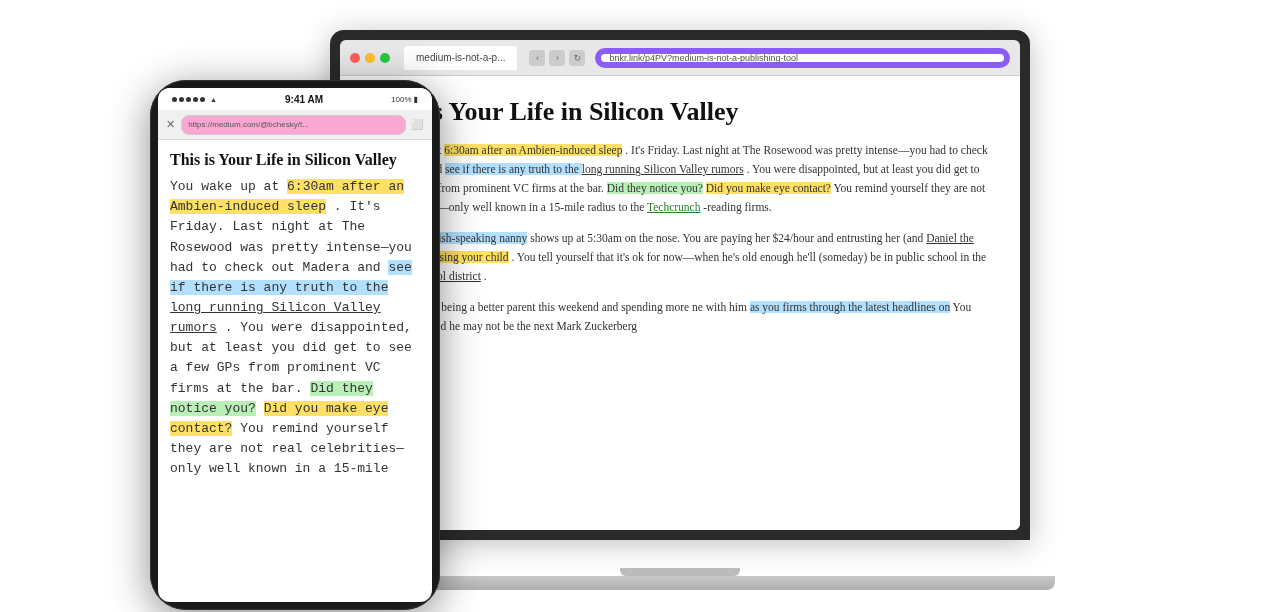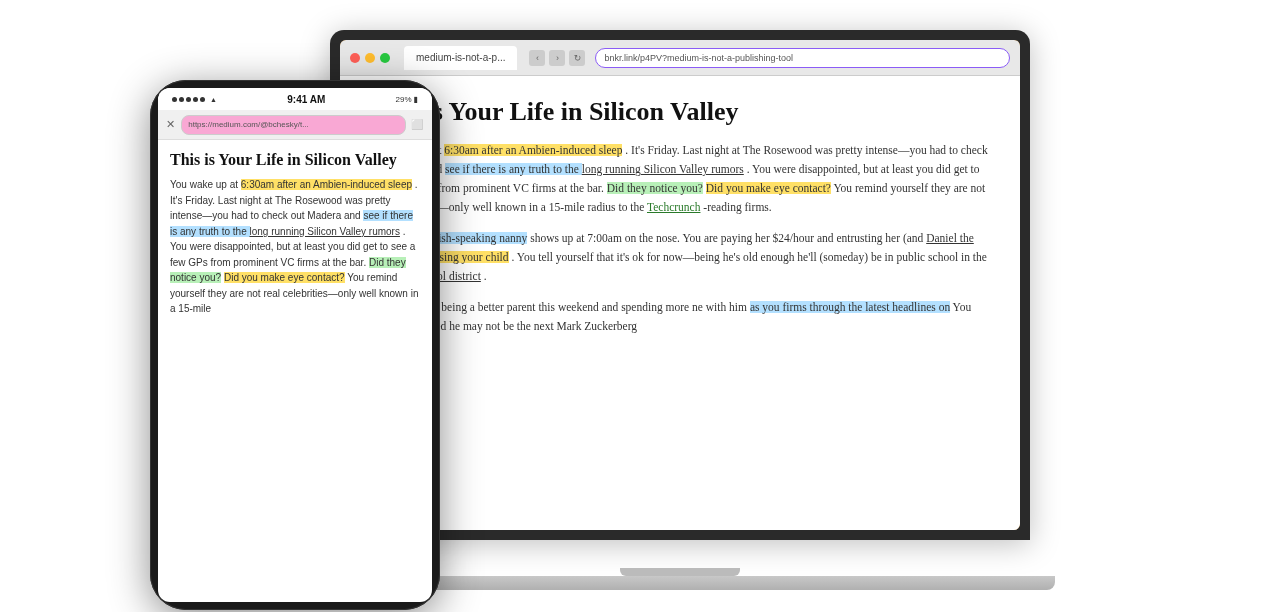--- a/index.html
+++ b/index.html
@@ -87,21 +87,21 @@
       background: #ccc;
       border-radius: 3px;
       font-size: 9px;
       display: flex; align-items: center; justify-content: center;
       color: #666;
     }
 
     .address-bar {
       flex: 1;
       background: #fff;
-      border: 1px solid #8b5cf6;
+      border: 6px solid #8b5cf6;
       border-radius: 10px;
       height: 20px;
       display: flex;
       align-items: center;
       padding: 0 8px;
       font-size: 9px;
       color: #555;
       margin-left: 4px;
     }
 
@@ -269,24 +269,24 @@
     .phone-title {
       font-size: 16px;
       font-weight: 700;
       color: #111;
       margin-bottom: 8px;
       line-height: 1.2;
       font-family: Georgia, serif;
     }
 
     .phone-body-text {
-      font-size: 10px;
+      font-size: 13px;
       line-height: 1.55;
       color: #333;
-      font-family: Liberation Sans, sans-serif;
+      font-family: Liberation Mono, monospace;
     }
 
     .phone-body-text p {
       margin-bottom: 6px;
     }
   </style>
 </head>
 <body>
 
 <div class="laptop-wrapper">
@@ -326,25 +326,25 @@
             <span class="hl-green">Did they notice you?</span>
             <span class="hl-yellow"> Did you make eye contact?</span>
             <span> You remind yourself they are not real celebrities—only well known in a 15-mile radius to the </span>
             <span class="green-underline">Techcrunch</span>
             <span>-reading firms.</span>
           </p>
 
           <p>
             <span>Your </span>
             <span class="hl-blue">non-English-speaking nanny</span>
-            <span> shows up at 7:00am on the nose. You are paying her $24/hour and entrusting her (and </span>
+            <span> shows up at 5:30am on the nose. You are paying her $24/hour and entrusting her (and </span>
             <span class="underline-link">Daniel the Tiger</span>
             <span>) with </span>
             <span class="hl-yellow">raising your child</span>
-            <span>. You tell yourself that it's ok for now—being he's old enough he'll (someday) be in public school in the </span>
+            <span>. You tell yourself that it's ok for now—when he's old enough he'll (someday) be in public school in the </span>
             <span class="underline-link">Palo Alto school district</span>
             <span>.</span>
           </p>
 
           <p>
             <span>You commit to being a better parent this weekend and spending more </span>
             <span>ne with him </span>
             <span class="hl-blue">as you firms through the latest headlines on</span>
             <span> You recently realized he may not be the next Mark Zuckerberg</span>
           </p>
@@ -365,21 +365,21 @@
         <div class="status-dots">
           <div class="status-dot"></div>
           <div class="status-dot"></div>
           <div class="status-dot"></div>
           <div class="status-dot"></div>
           <div class="status-dot"></div>
           <span style="font-size:7px;margin-left:3px;color:#333;">▲</span>
         </div>
         <div class="status-time">9:41 AM</div>
         <div class="status-right">
-          <span>29%</span>
+          <span>100%</span>
           <span>▮</span>
         </div>
       </div>
 
       <div class="phone-browser-bar">
         <span class="phone-close-btn">✕</span>
         <div class="phone-url">
           <span>https://medium.com/@bchesky/t...</span>
         </div>
         <span class="phone-share-btn">⬜</span>

